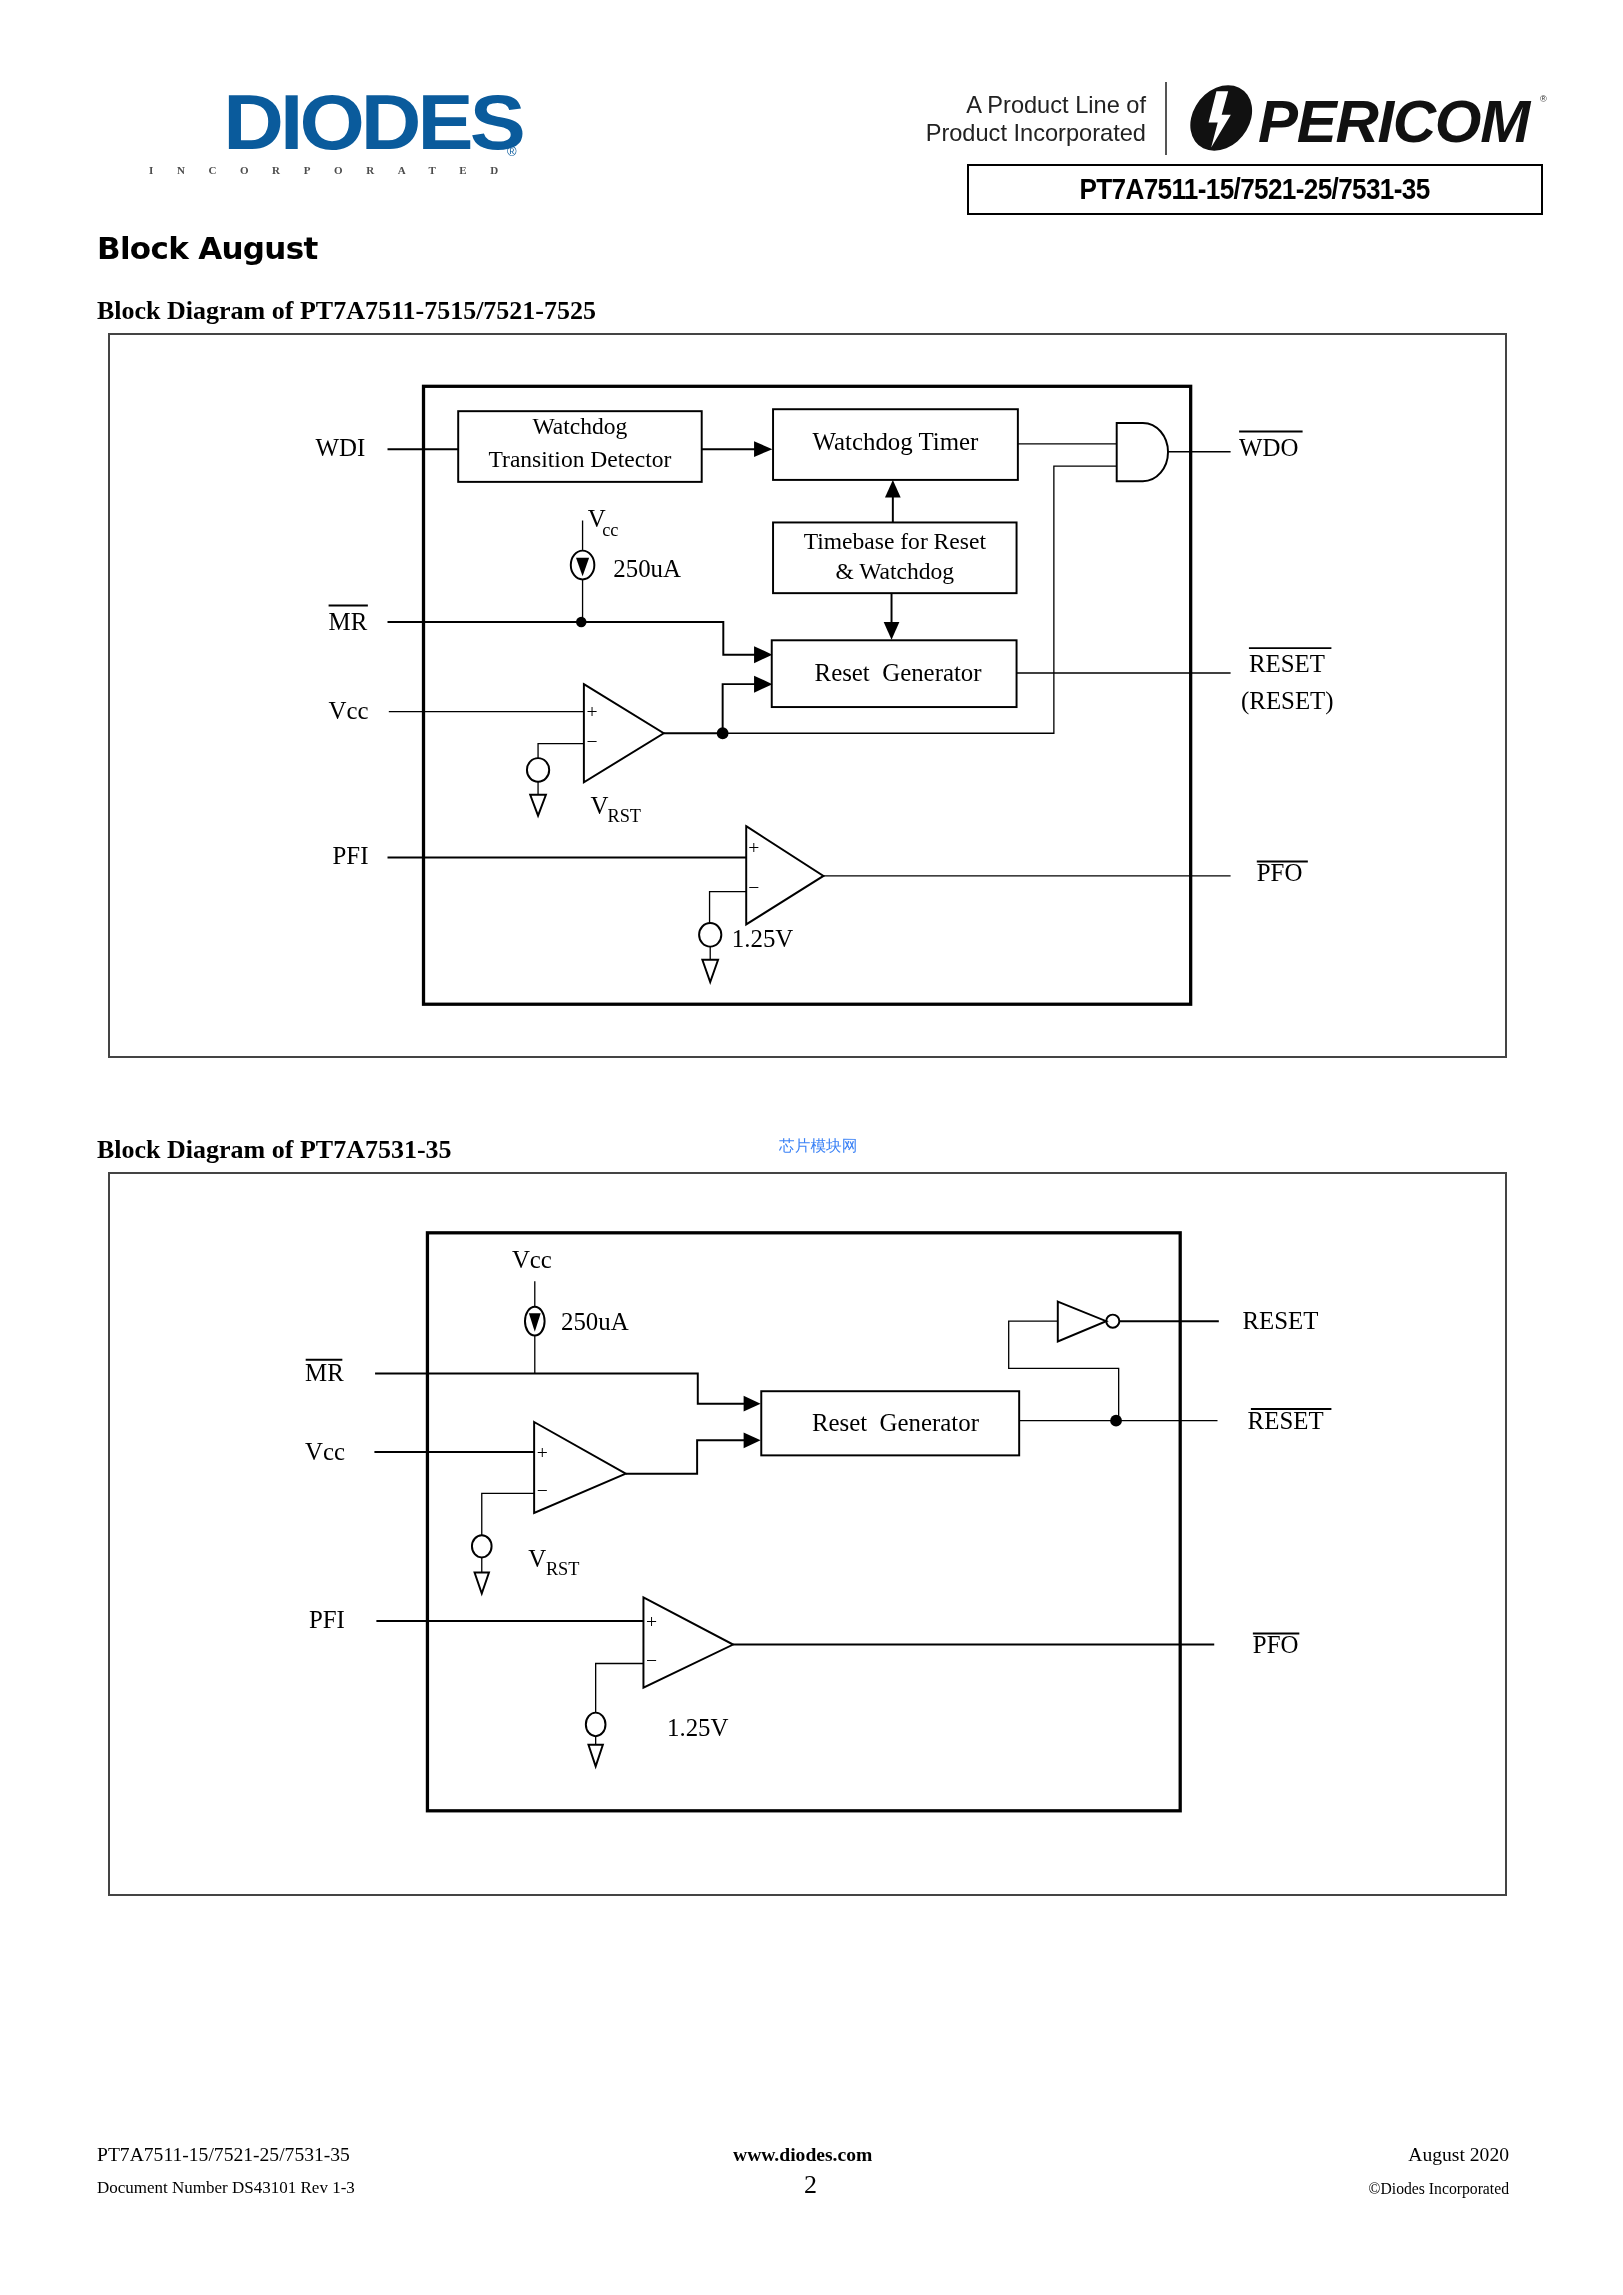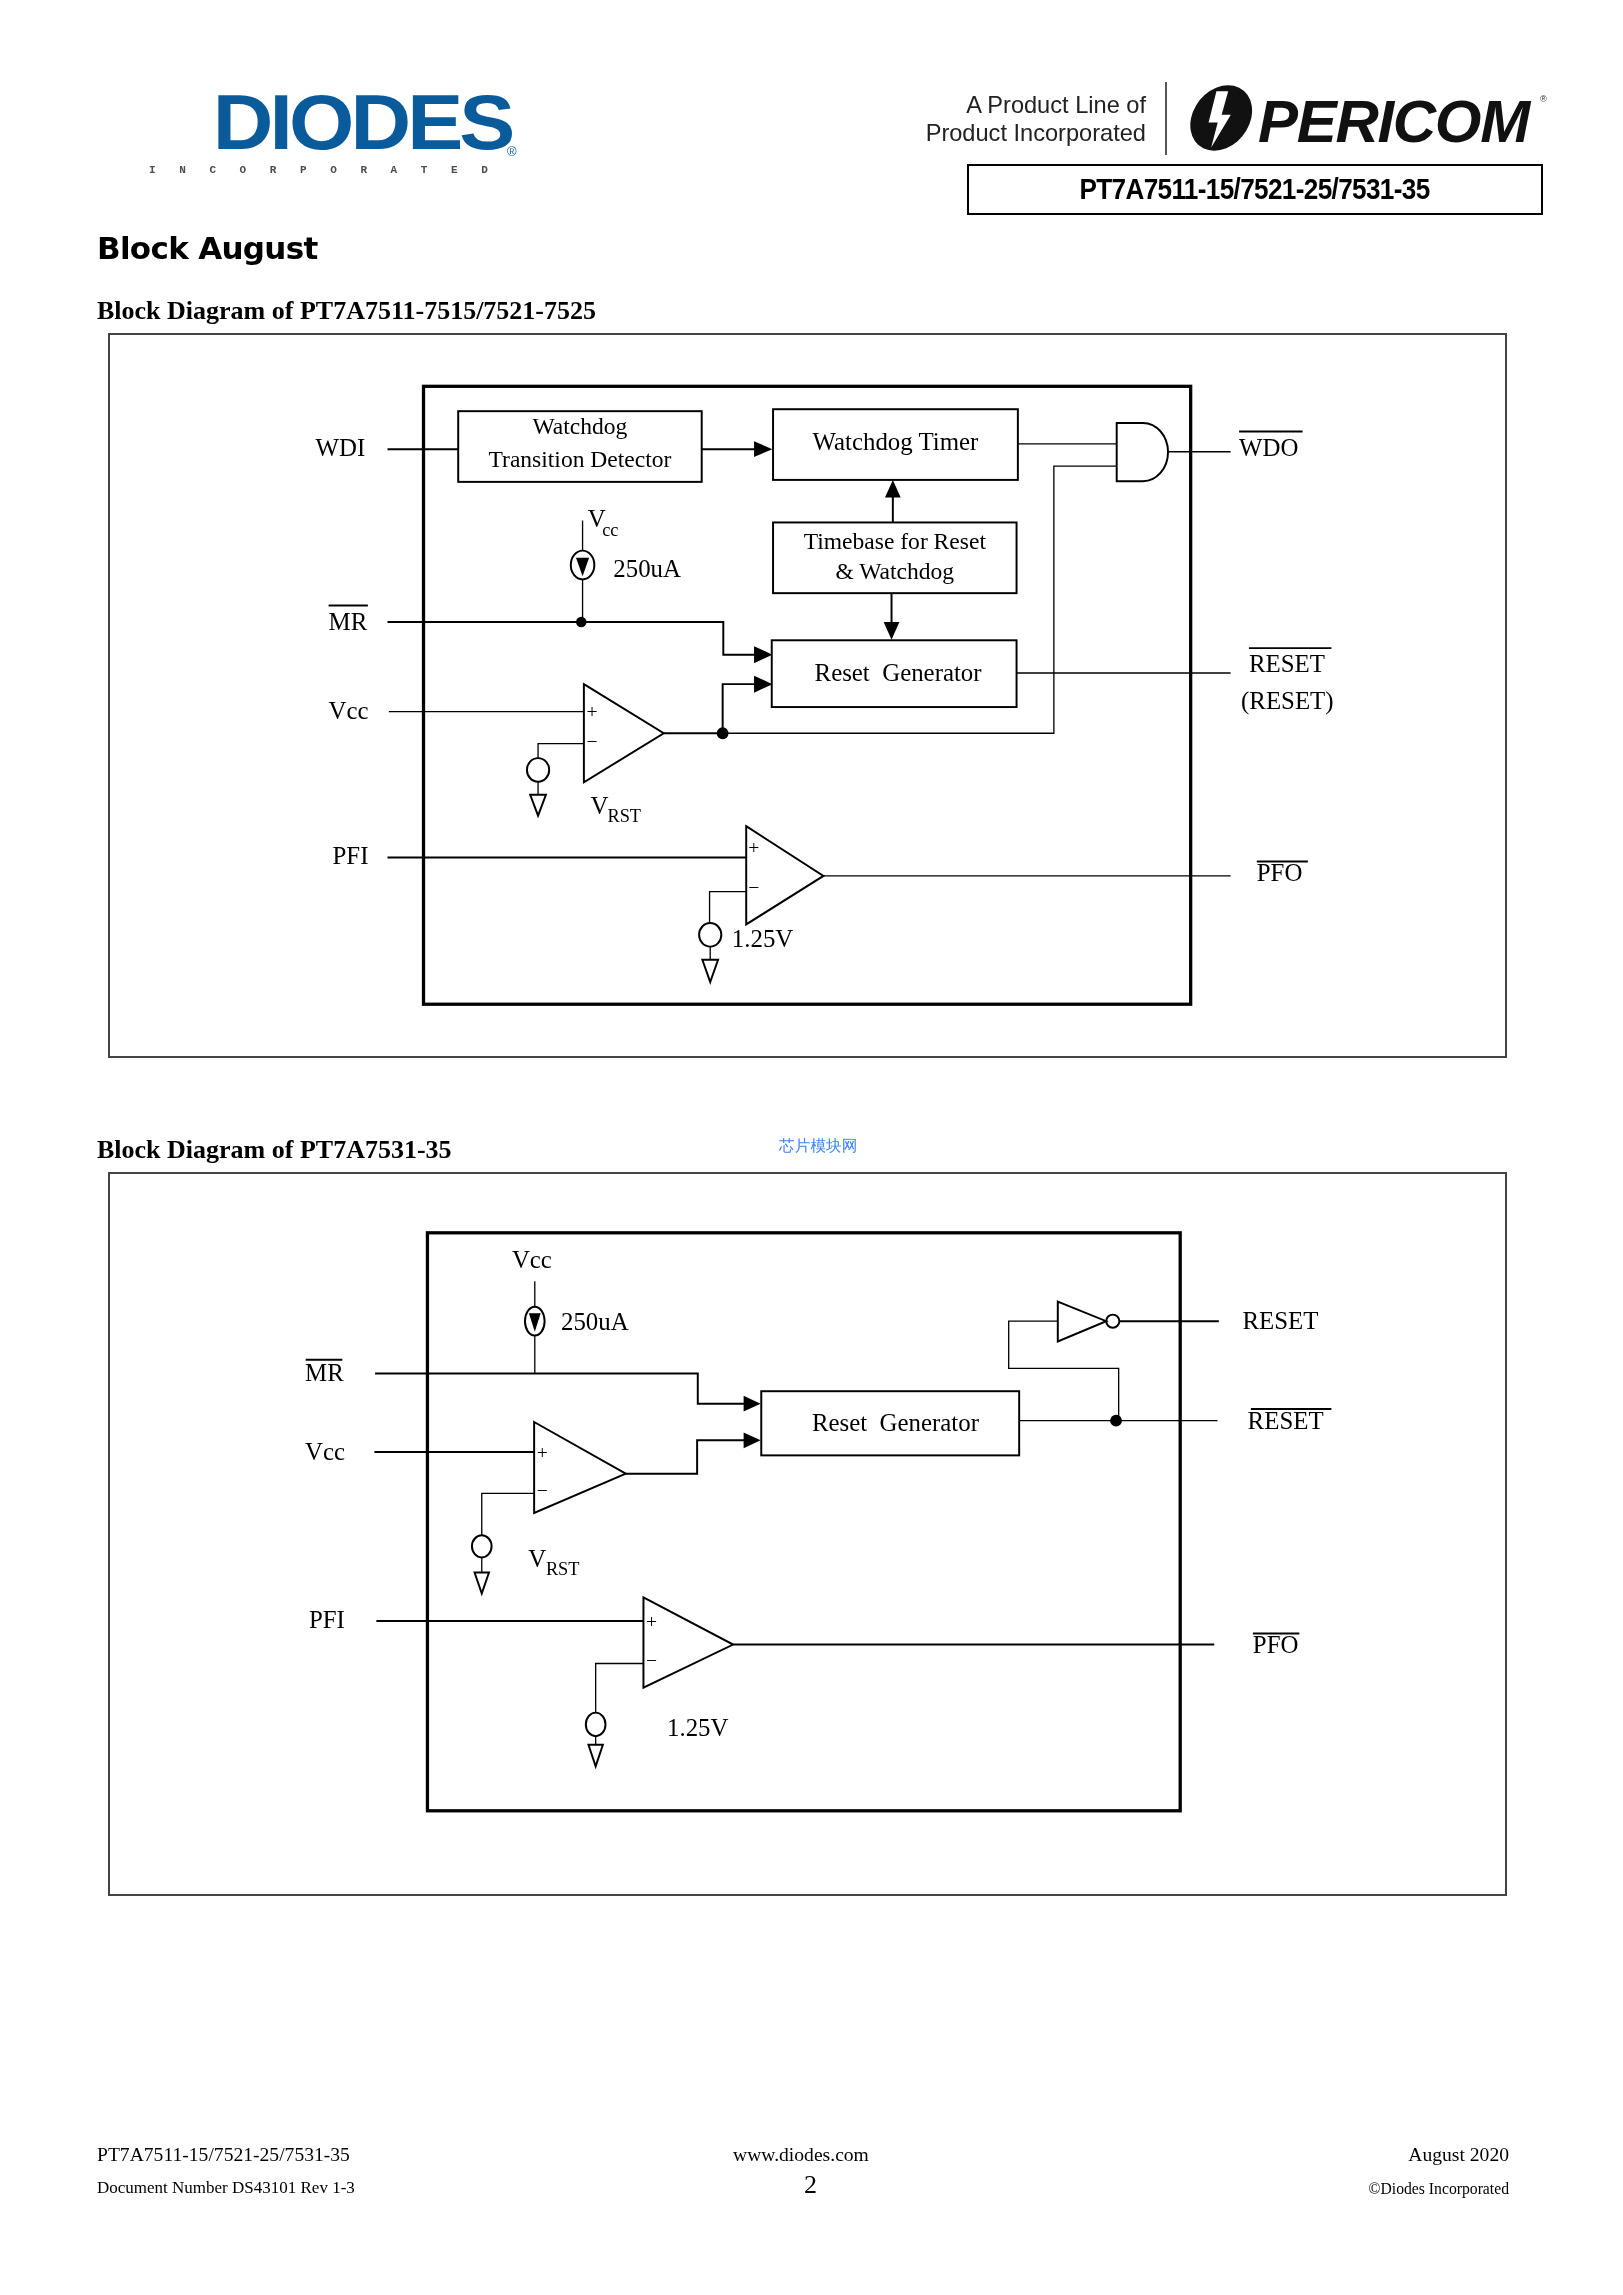--- a/index.html
+++ b/index.html
@@ -1,41 +1,41 @@
 <!DOCTYPE html>
 <html style="font-size:10.5px"><head>
 <meta charset="utf-8">
 <style>
   html, body { margin:0; padding:0; background:#ffffff; }
   body { width:1624px; height:2295px; position:relative; overflow:hidden; }
   .abs { position:absolute; }
   #logo-diodes { left:106px; top:84px;text-align:right; }
   #logo-diodes .word { font-family:"Liberation Sans", sans-serif; font-weight:900; font-size:84px; color:#0a5b9c; letter-spacing:-3.9px; line-height:1; transform:scaleY(0.92); transform-origin:left top; display:block; }
-  #logo-diodes .sub { font-family:Liberation Mono, monospace; font-weight:700; font-size:11px; color:#4d4d4d; letter-spacing:23.6px; margin-top:-3.9px; display:block;padding-left:43px; }
+  #logo-diodes .sub { font-family:Liberation Serif, serif; font-weight:700; font-size:11px; color:#4d4d4d; letter-spacing:23.6px; margin-top:-3.9px; display:block;padding-left:43px; }
   #logo-diodes .reg { position:absolute; left:401px; top:60px; font-size:13px; color:#0a5b9c; font-family:"Liberation Sans", sans-serif; }
   #product-line { right:478px; top:92px; text-align:right; font-family:"Liberation Sans", sans-serif; font-size:23.6px; color:#222; line-height:27.5px; }
   #divider { left:1165px; top:82px; width:2px; height:73px; background:#555; }
   #pericom { left:1185px; top:82px; height:72px; }
   #pericom .word { position:absolute; left:73px; top:5.2px; font-family:"Liberation Sans", sans-serif; font-weight:900; font-style:italic; font-size:60px; color:#111; letter-spacing:-1.3px; }
   #pericom .reg { position:absolute; left:355px; top:11.8px; font-size:9.2px; color:#333; font-family:"Liberation Sans", sans-serif; }
   #part-box { left:967px; top:164px; width:576px; height:51px; border:2px solid #000; box-sizing:border-box; display:flex; align-items:center; justify-content:center; }
   #part-box span { font-family:"Liberation Sans", sans-serif; font-weight:700; font-size:29px; letter-spacing:-0.7px; transform:scaleX(0.9); display:inline-block; }
   #section-title { left:97px; top:230px; font-family:"DejaVu Sans", sans-serif; font-weight:700; font-size:31px; letter-spacing:-0.7px; }
   .fig-title { font-family:"Liberation Serif", serif; font-weight:700; font-size:26px; left:97px;margin-top:16px; }
   #fig1-title { top:280px; }
   #fig2-title { top:1119px; }
   #watermark { left:779px; top:1136px; font-family:"DejaVu Sans", sans-serif; font-size:15.7px; color:#3b82f6; }
   .frame { border:2px solid #444; box-sizing:border-box; }
   #fig1-frame { left:108px; top:333px; width:1399px; height:725px; }
   #fig2-frame { left:108px; top:1172px; width:1399px; height:724px; }
   svg text { font-family:"Liberation Serif", "DejaVu Serif", serif; fill:#000; }
   .footer { font-family:"Liberation Serif", serif; font-size:19.6px; color:#000; }
   #footer-left1 { left:97px; top:2144px; }
   #footer-left2 { left:97px; top:2178px; font-size:17px; }
-  #footer-mid1 { left:733px; top:2144px; font-weight:400; }
+  #footer-mid1 { left:733px; top:2144px; font-weight:700; }
   #footer-mid2 { left:804px; top:2170px; font-size:26px; }
   #footer-right1 { right:115px; top:2144px; }
   #footer-right2 { right:115px; top:2180px; font-size:15.7px; }
 </style>
 </head>
 <body>
 
 <div id="logo-diodes" class="abs">
   <span class="word">DIODES</span>
   <span class="sub">INCORPORATED</span>

